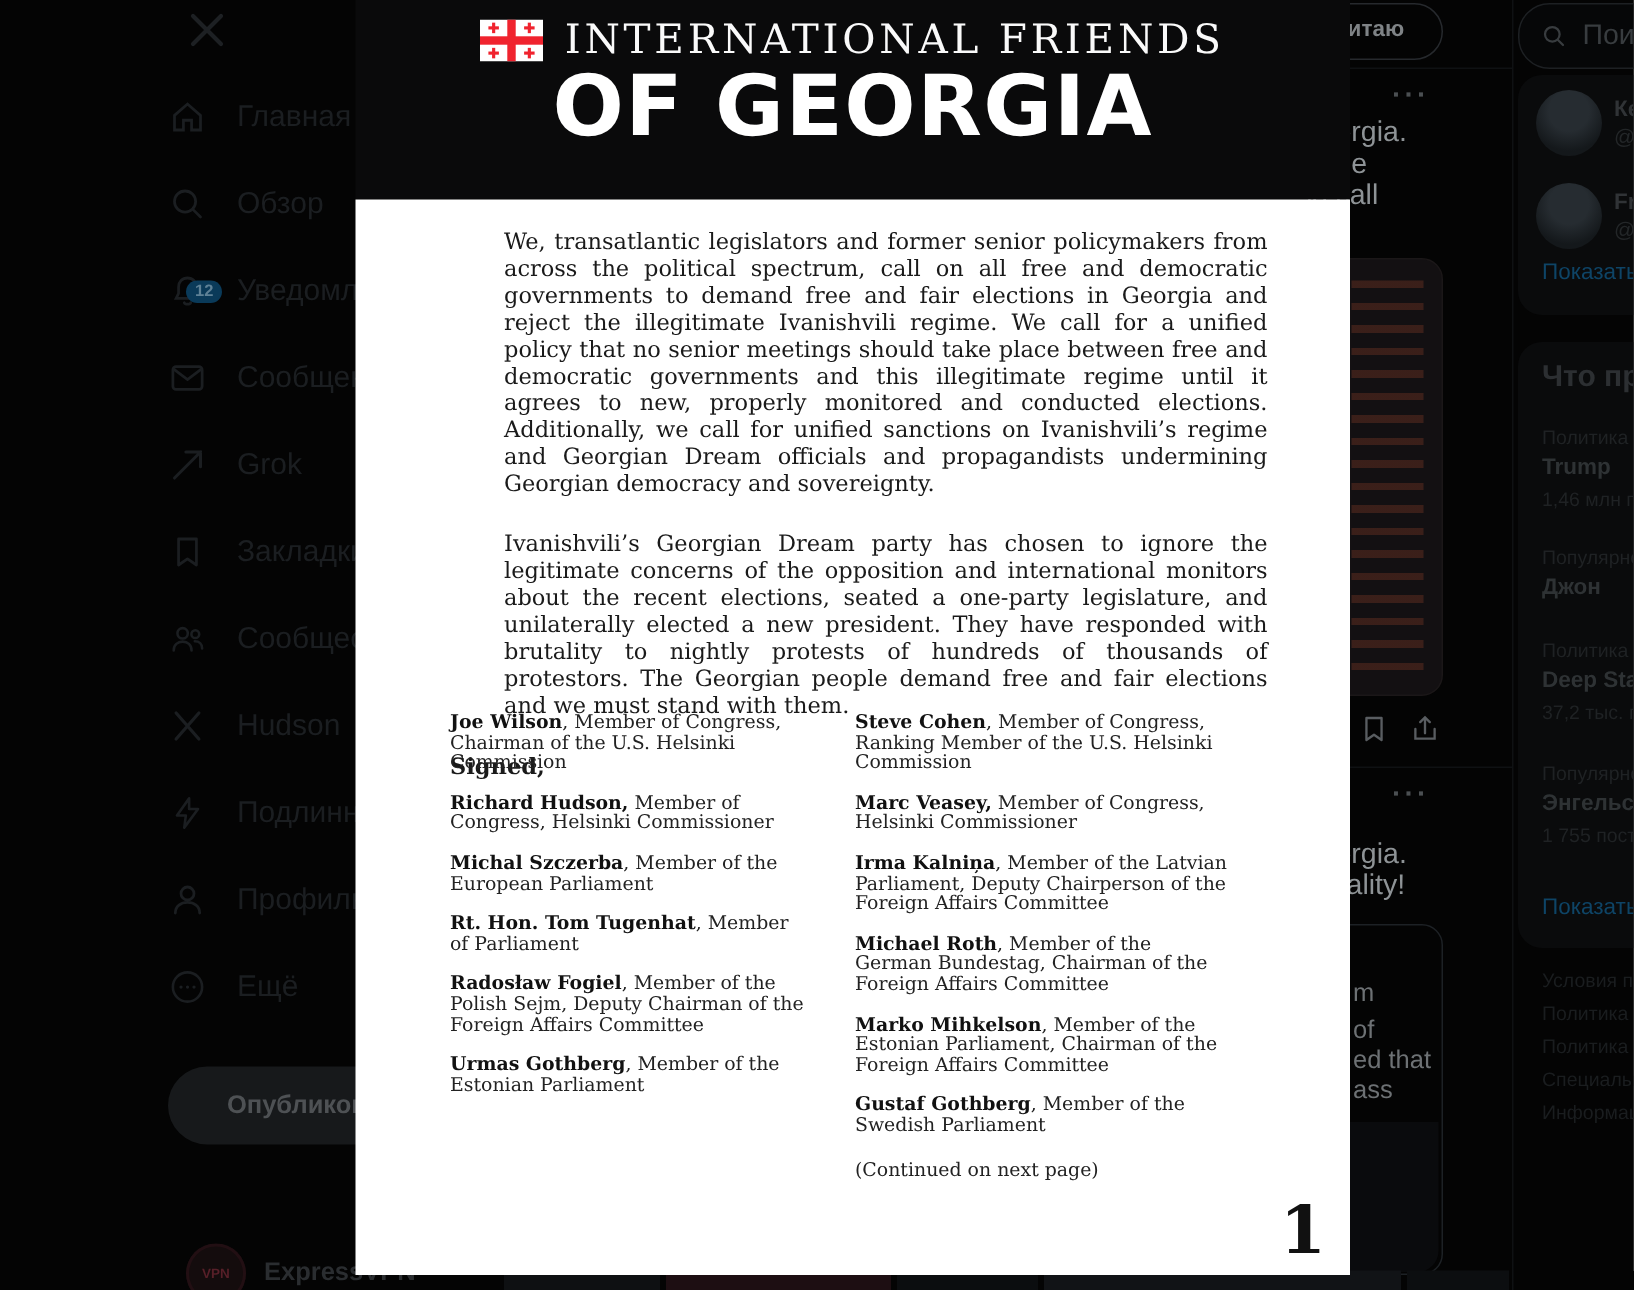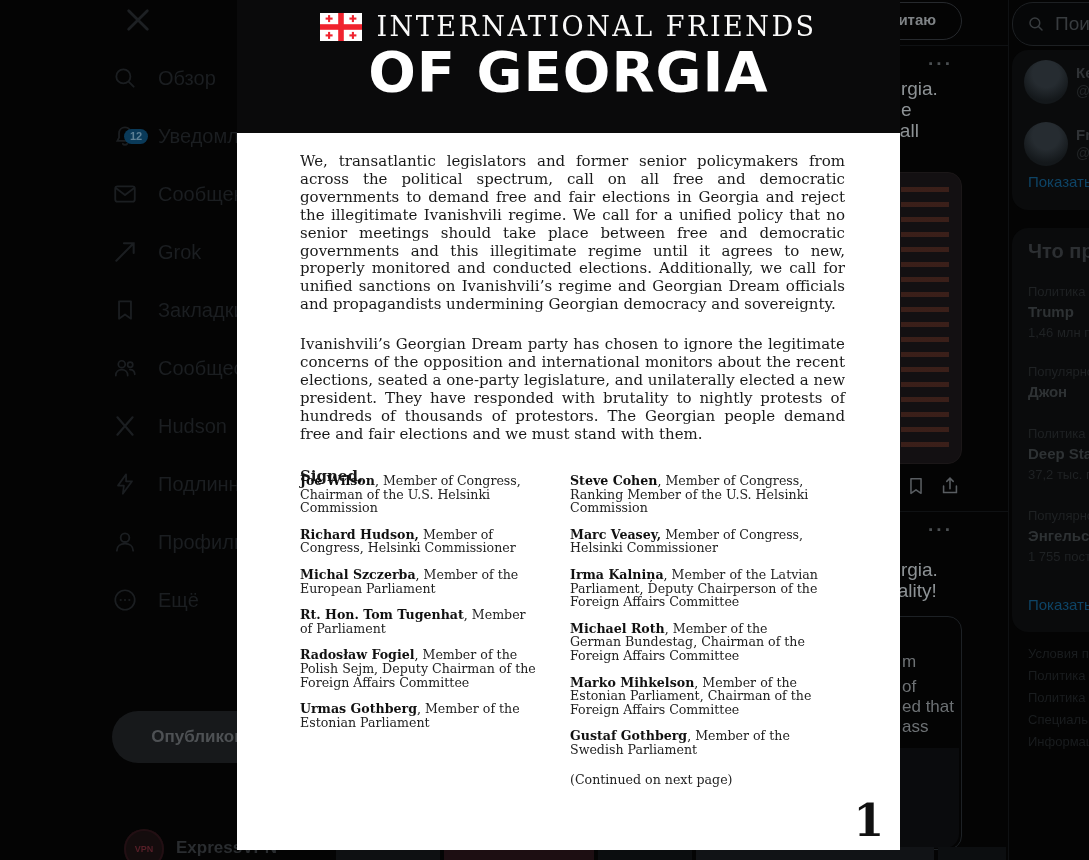--- a/index.html
+++ b/index.html
@@ -75,21 +75,21 @@
   
   #doc{position:absolute;left:237px;top:0;width:663px;height:850px;z-index:20;}
   #doc-header{height:133px;background:#0a0a0b;display:flex;flex-direction:column;align-items:center;
               justify-content:flex-start;padding-top:11px;box-sizing:border-box;}
   #title-row{display:flex;align-items:center;gap:14px;}
   #doc-title1{font-family:"DejaVu Serif",serif;font-size:27px;color:#fafafa;letter-spacing:2.5px;white-space:nowrap;}
   #doc-title2{font-family:"DejaVu Sans",sans-serif;font-weight:bold;font-size:56px;color:#ffffff;
               letter-spacing:1px;line-height:1;margin-top:2px;white-space:nowrap;}
   #doc-body{position:absolute;top:133px;left:0;right:0;bottom:0;background:#ffffff;
             font-family:"DejaVu Serif",serif;color:#1a1a1a;}
-  .para{margin:0 55px 0 63px;text-align:justify;font-size:15px;line-height:17.9px;}
+  .para{margin:0 55px 0 99px;text-align:justify;font-size:15px;line-height:17.9px;}
   #para1{padding-top:20px;}
   #para2{margin-top:22px;}
   #signed{margin:23px 0 12px 63px;font-weight:bold;font-size:15px;}
   #cols{position:absolute;top:341px;left:63px;right:0;}
   .sigcol{position:absolute;top:0;}
   #colL{left:0;width:240px;}
   #colR{left:270px;width:248px;}
   .sig{font-size:12.6px;line-height:13.6px;color:#222;margin-bottom:13px;}
   .sig b{font-weight:bold;color:#111;}
   #continued{font-size:12.6px;color:#222;margin-top:15px;}
@@ -101,20 +101,26 @@
 
 <div id="stage">
 
   <div id="sb-logo">
     <svg width="28" height="28" viewBox="0 0 24 24" fill="none" stroke="currentColor" stroke-width="2.4" stroke-linecap="round">
         <path d="M4 4 L20 20 M20 4 L4 20"></path>
       </svg>
   </div>
 
   <nav id="sb-nav">
+    <div class="sb-item">
+      <svg width="26" height="26" viewBox="0 0 24 24" fill="none" stroke="currentColor" stroke-width="1.7">
+          <path d="M4 11 L12 4 L20 11 V20 H14.5 V14 H9.5 V20 H4 Z"></path>
+        </svg>
+      <span class="sb-label">Главная</span>
+    </div>
     <div class="sb-item">
       <svg width="26" height="26" viewBox="0 0 24 24" fill="none" stroke="currentColor" stroke-width="1.7" stroke-linecap="round">
           <circle cx="10.5" cy="10.5" r="6.5"></circle>
           <path d="M15.3 15.3 L20 20"></path>
         </svg>
       <span class="sb-label">Обзор</span>
     </div>
     <div class="sb-item">
       <span class="sb-badge">12</span>
       <svg width="26" height="26" viewBox="0 0 24 24" fill="none" stroke="currentColor" stroke-width="1.7" stroke-linecap="round">

